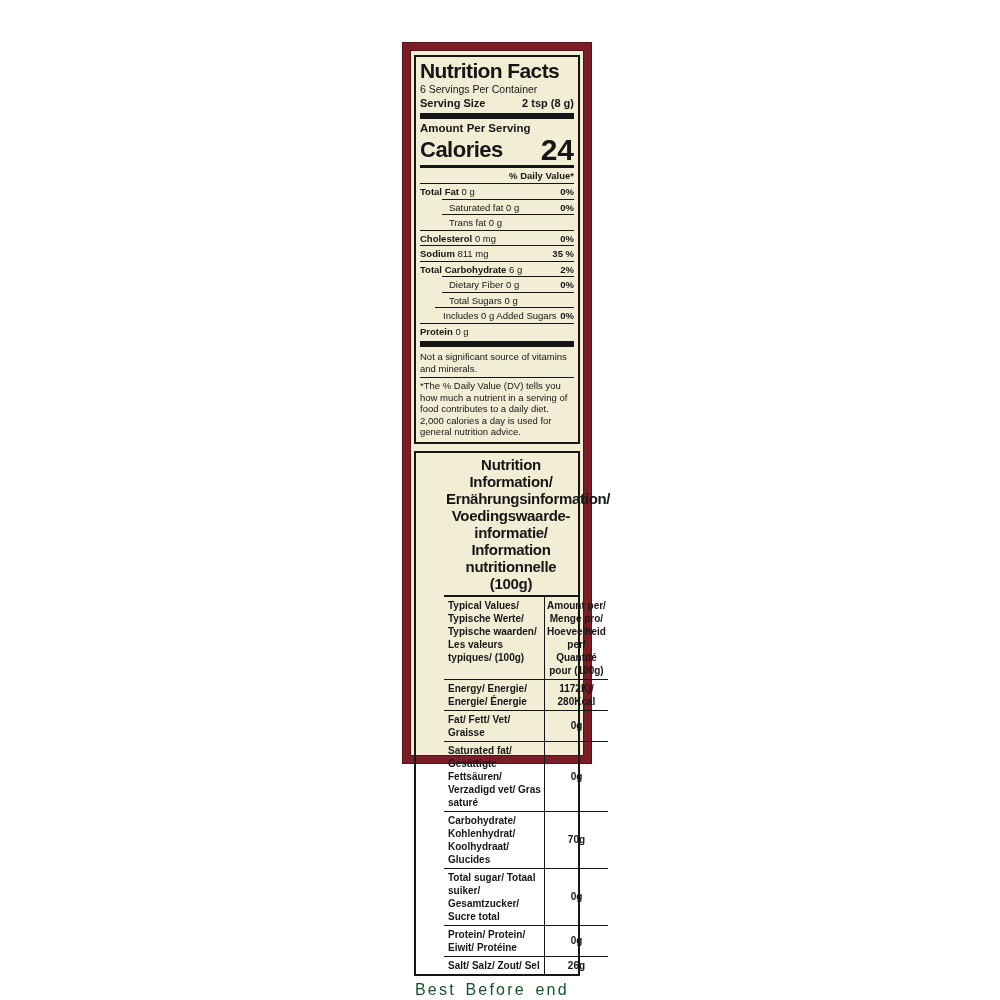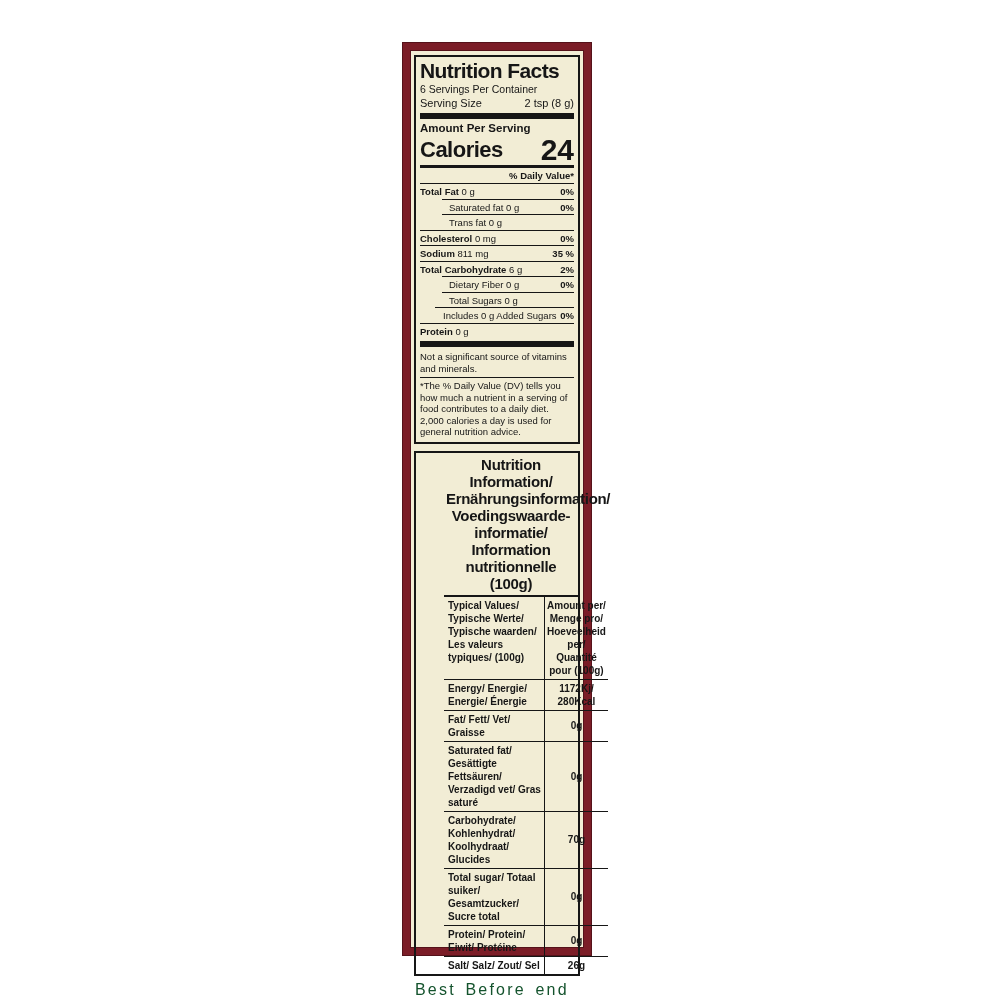--- a/index.html
+++ b/index.html
@@ -6,32 +6,32 @@
     --label-border:#7b1d27;
     --label-background:#f2edd5;
     --ink:#161616;
     --page-background:#ffffff;
   }
   *{margin:0;padding:0;box-sizing:border-box;}
   html,body{width:1000px;height:1000px;background:var(--page-background);
     font-family:"Liberation Sans","DejaVu Sans",sans-serif;color:var(--ink);}
   .canvas{position:relative;width:1000px;height:1000px;overflow:hidden;}
   .label{
-    position:absolute;left:403px;top:43px;width:188px;height:912px;
+    position:absolute;left:403px;top:43px;width:188px;height:720px;
     background:var(--label-background);
     border:7px solid var(--label-border);
     box-shadow:0 0 0 1px #55121a, inset 0 0 0 1px #55121a;
     padding:5px 4px 4px 4px;
     display:flex;flex-direction:column;
   }
   
   .panel1{border:2px solid var(--ink);padding:3px 4px 3px 4px;}
   .nf-title{font-size:21px;font-weight:bold;letter-spacing:-0.6px;line-height:22px;}
   .nf-servings{font-size:10.5px;line-height:13px;margin-top:1px;}
-  .nf-serving-row{display:flex;justify-content:space-between;font-size:11px;font-weight:normal;line-height:14px;align-items:flex-end;}
+  .nf-serving-row{display:flex;justify-content:space-between;font-size:11px;font-weight:bold;line-height:14px;align-items:flex-end;}
   .bar6{height:6px;background:var(--ink);margin:3px 0 2px 0;}
   .bar3{height:3px;background:var(--ink);margin:1px 0 2px 0;}
   .nf-amount{font-size:11.5px;font-weight:bold;line-height:14px;margin-top:1px;}
   .nf-calories{display:flex;justify-content:space-between;align-items:flex-end;line-height:28px;margin-top:1px;}
   .nf-calories .cal-word{font-size:22px;font-weight:bold;letter-spacing:-0.5px;}
   .nf-calories .cal-num{font-size:30px;font-weight:bold;}
   .nf-dv{font-size:9.5px;font-weight:bold;text-align:right;line-height:12px;
     border-bottom:1px solid var(--ink);padding-bottom:1px;}
   .nrow{display:flex;justify-content:space-between;align-items:flex-end;
     font-size:9.5px;line-height:11px;padding:2px 0 1.5px 0;border-top:1px solid var(--ink);}

